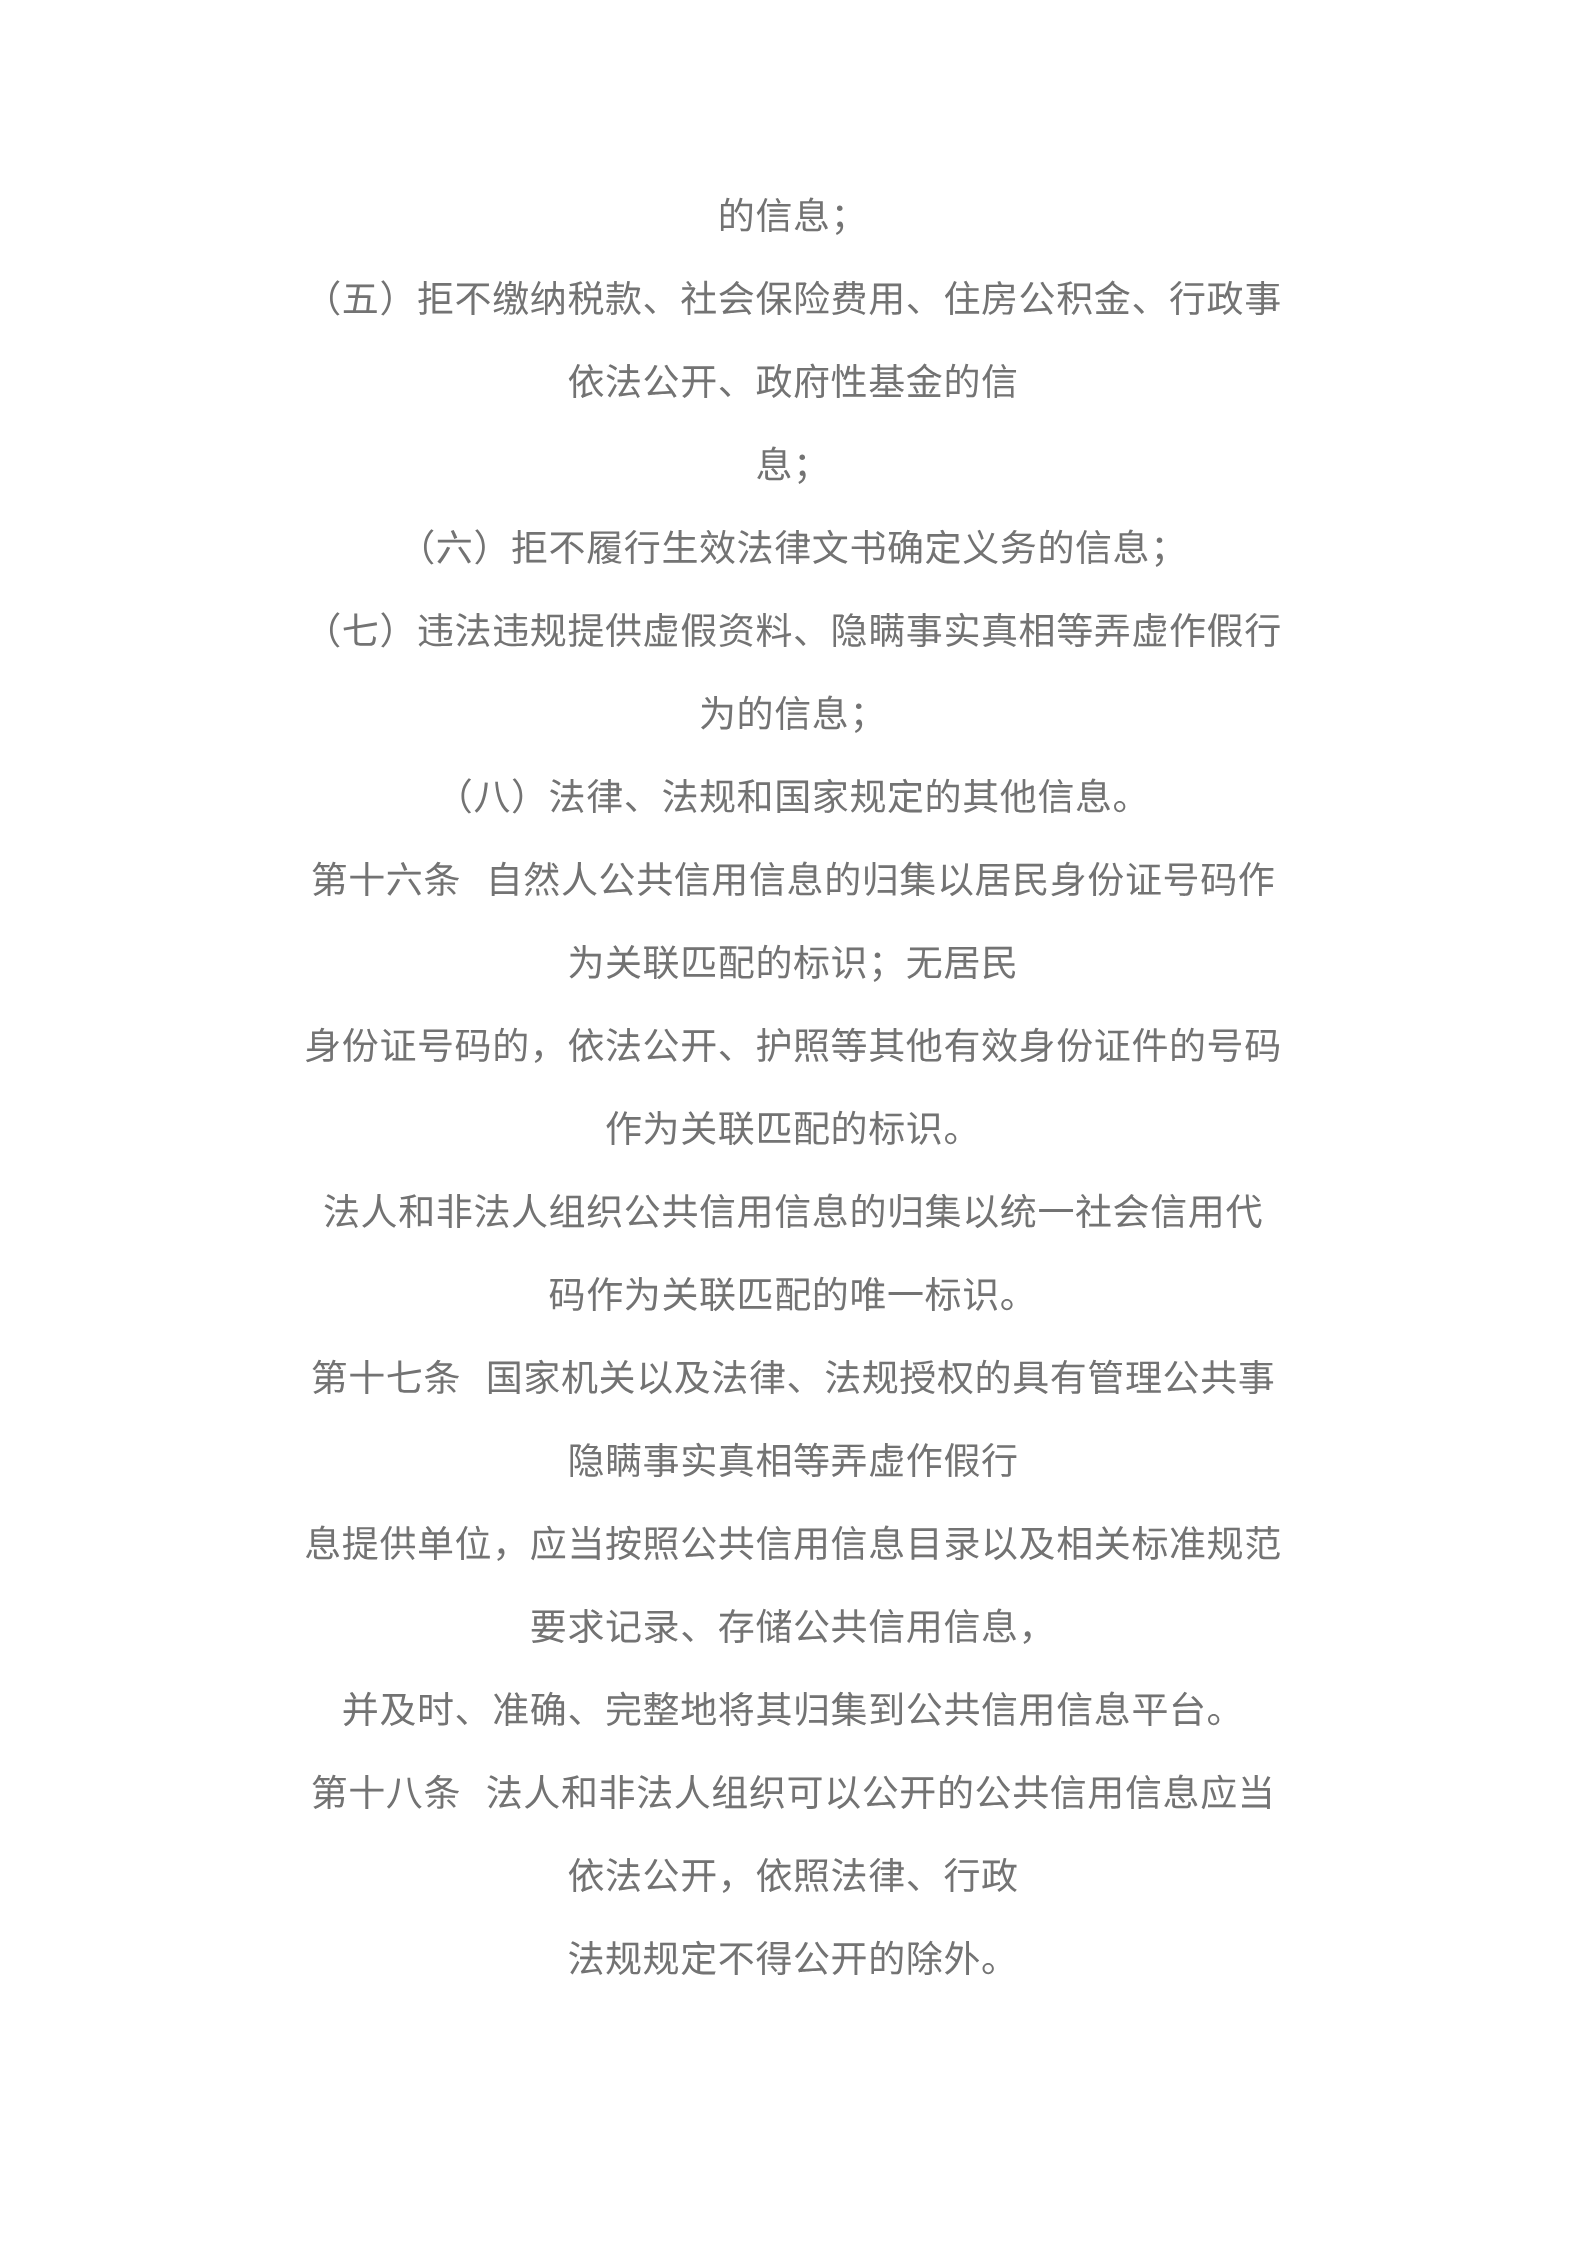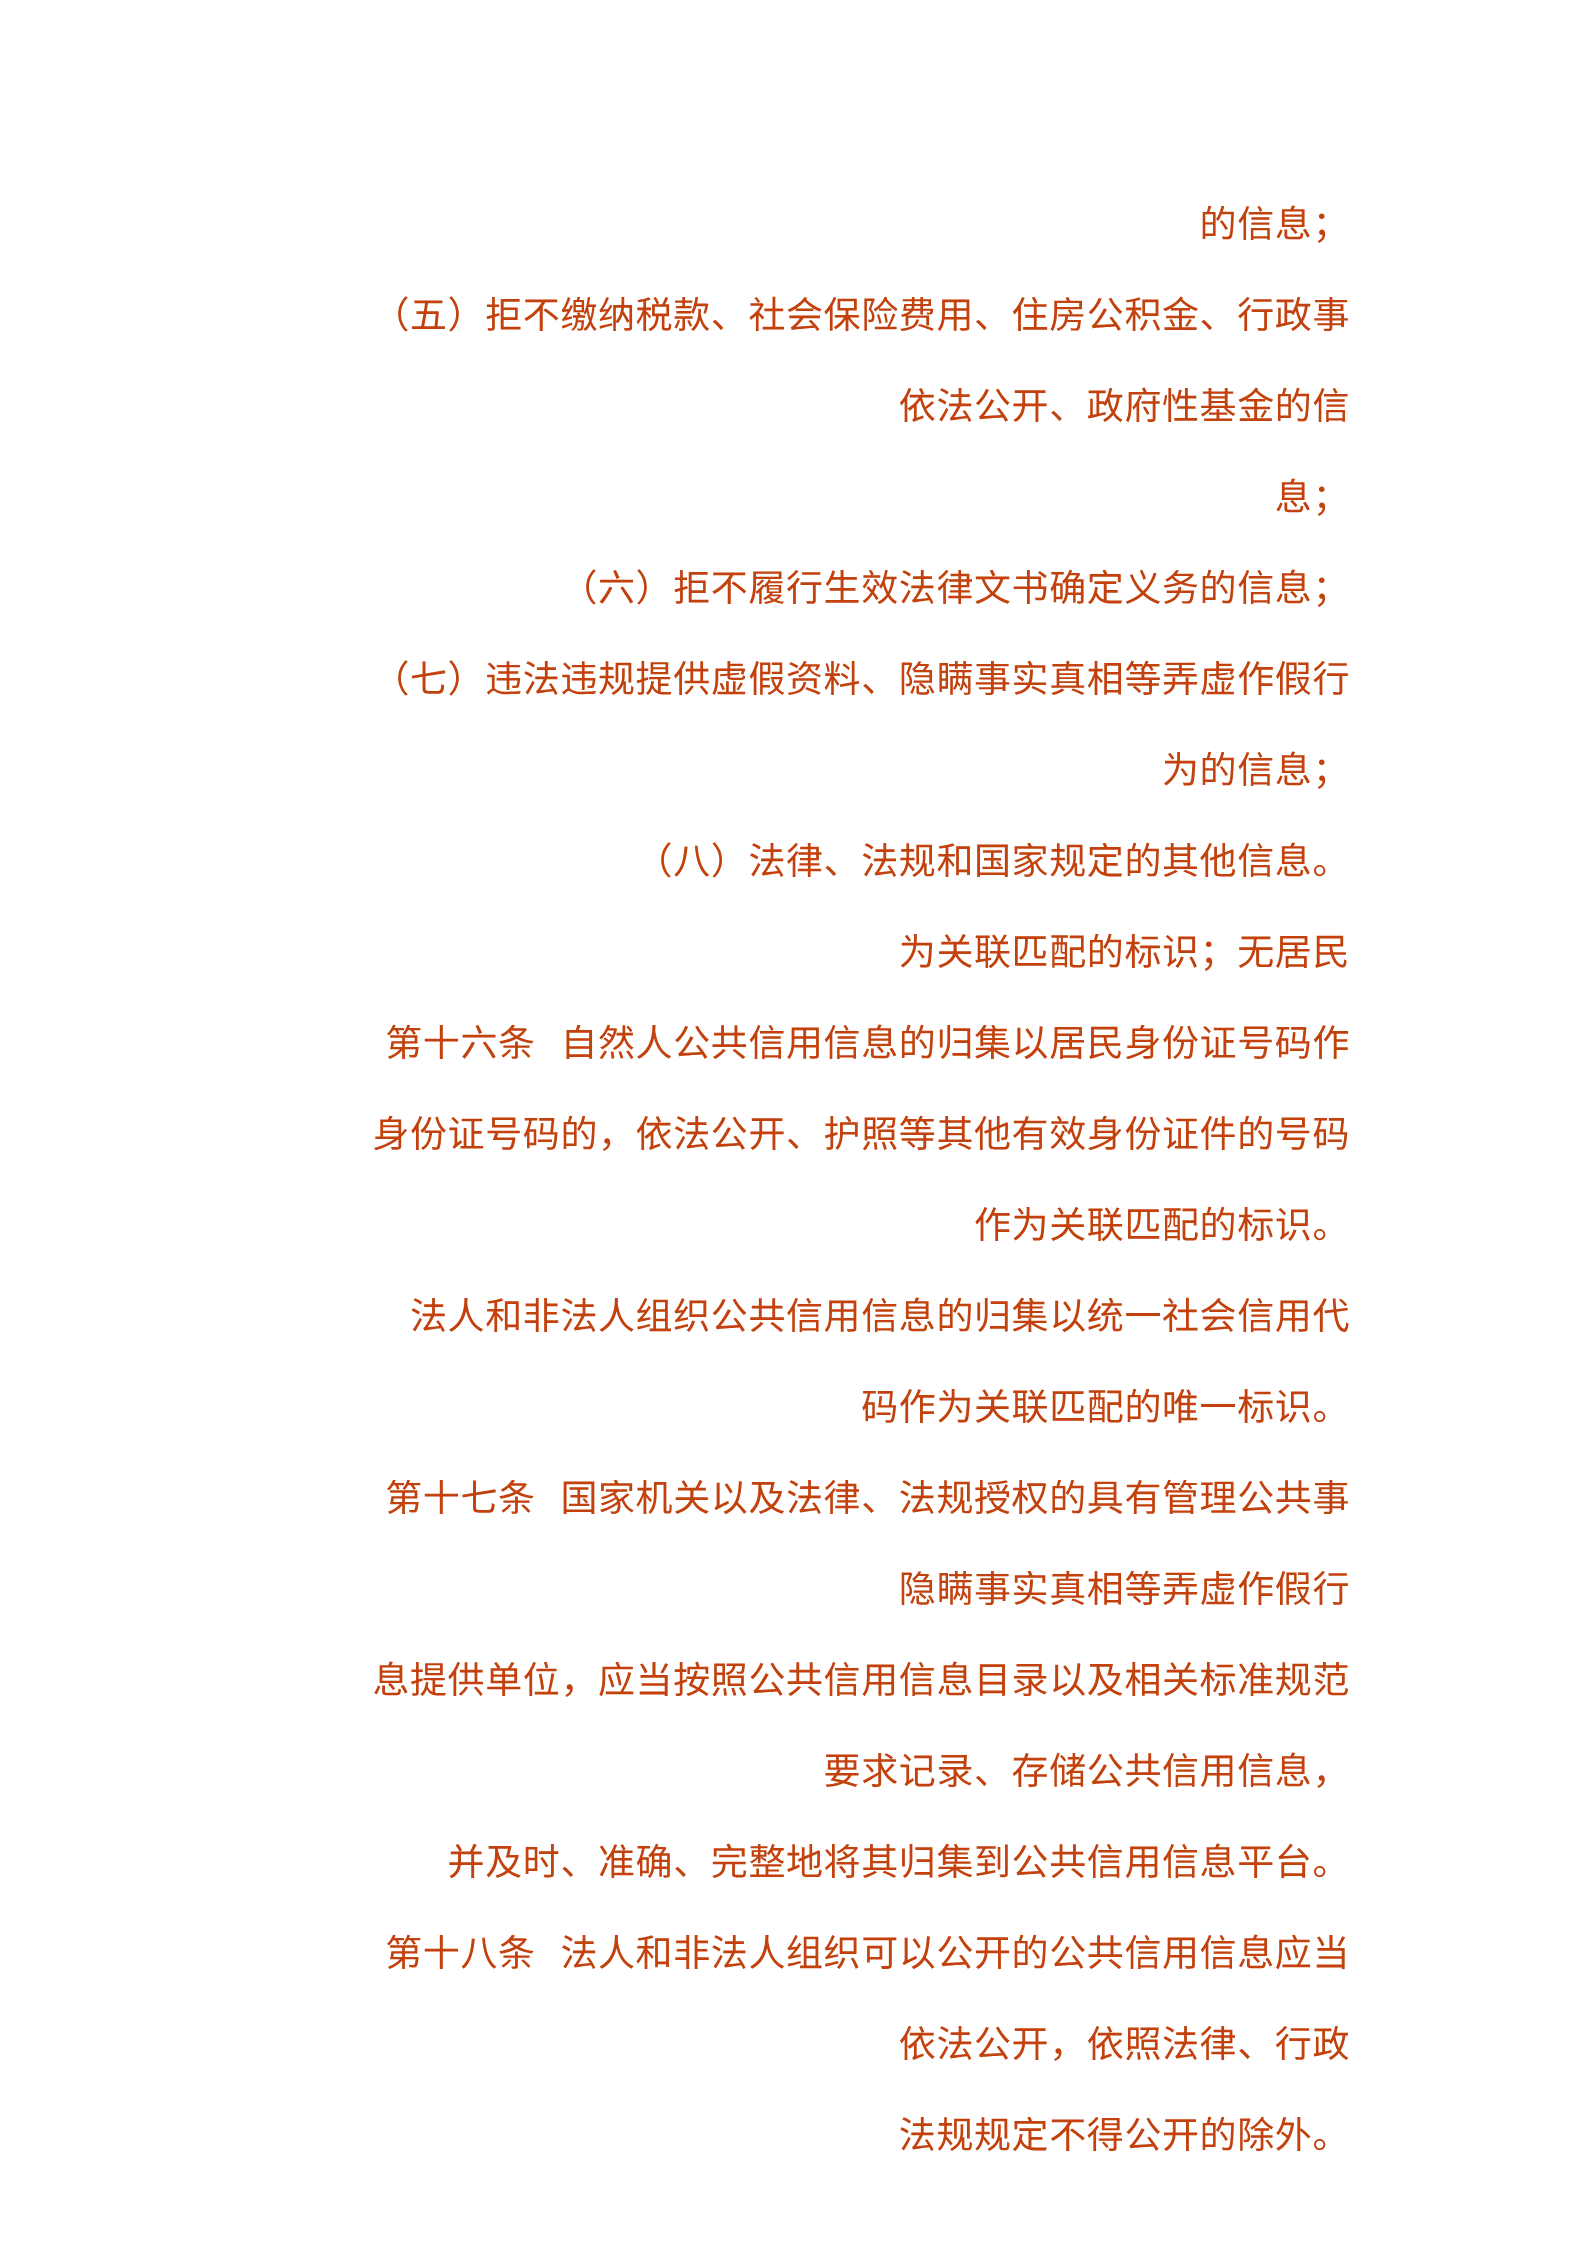--- a/index.html
+++ b/index.html
@@ -24,45 +24,45 @@
   .doc-body {
     position: absolute;
     left: 228px;
     top: 175px;
     width: 1130px;
   }
   .para {
     font-size: 37px;
     line-height: 83px;
     letter-spacing: 0.6px;
-    color: #c2410c;
-    text-align: right;
+    color: #737373;
+    text-align: center;
     white-space: pre-wrap;
     word-break: break-all;
-    margin: 8px;
+    margin: 0;
   }
   .indent {
     text-indent: 0;
   }
 </style>
 </head>
 <body>
 
 <div class="page">
   <div class="doc-body">
     <p class="para">的信息；</p>
     <p class="para indent">（五）拒不缴纳税款、社会保险费用、住房公积金、行政事</p>
     <p class="para">依法公开、政府性基金的信</p>
     <p class="para">息；</p>
     <p class="para indent">（六）拒不履行生效法律文书确定义务的信息；</p>
     <p class="para indent">（七）违法违规提供虚假资料、隐瞒事实真相等弄虚作假行</p>
     <p class="para">为的信息；</p>
     <p class="para indent">（八）法律、法规和国家规定的其他信息。</p>
+    <p class="para">第十六条  自然人公共信用信息的归集以居民身份证号码作</p>
     <p class="para">为关联匹配的标识；无居民</p>
-    <p class="para">第十六条  自然人公共信用信息的归集以居民身份证号码作</p>
     <p class="para">身份证号码的，依法公开、护照等其他有效身份证件的号码</p>
     <p class="para">作为关联匹配的标识。</p>
     <p class="para">法人和非法人组织公共信用信息的归集以统一社会信用代</p>
     <p class="para">码作为关联匹配的唯一标识。</p>
     <p class="para">第十七条  国家机关以及法律、法规授权的具有管理公共事</p>
     <p class="para">隐瞒事实真相等弄虚作假行</p>
     <p class="para">息提供单位，应当按照公共信用信息目录以及相关标准规范</p>
     <p class="para">要求记录、存储公共信用信息，</p>
     <p class="para">并及时、准确、完整地将其归集到公共信用信息平台。</p>
     <p class="para">第十八条  法人和非法人组织可以公开的公共信用信息应当</p>

